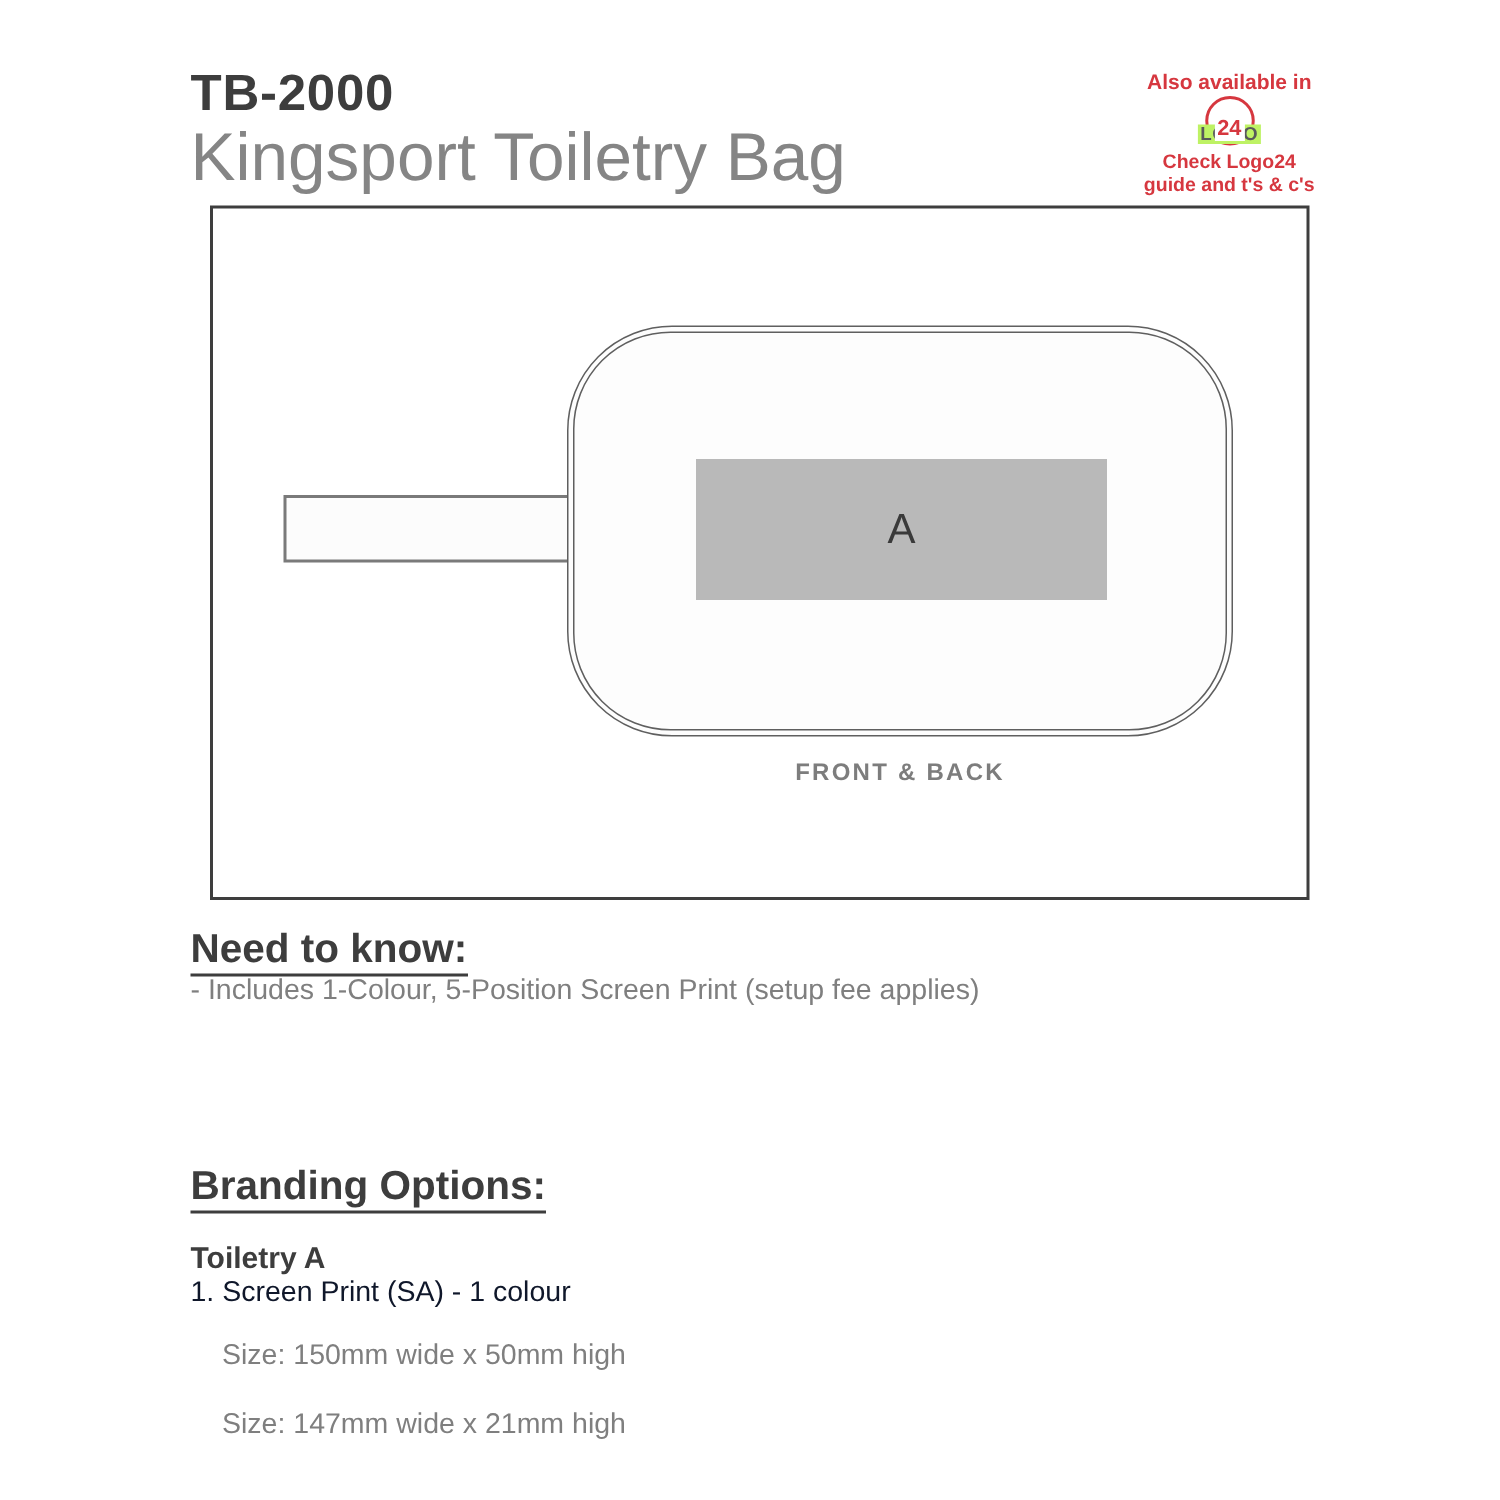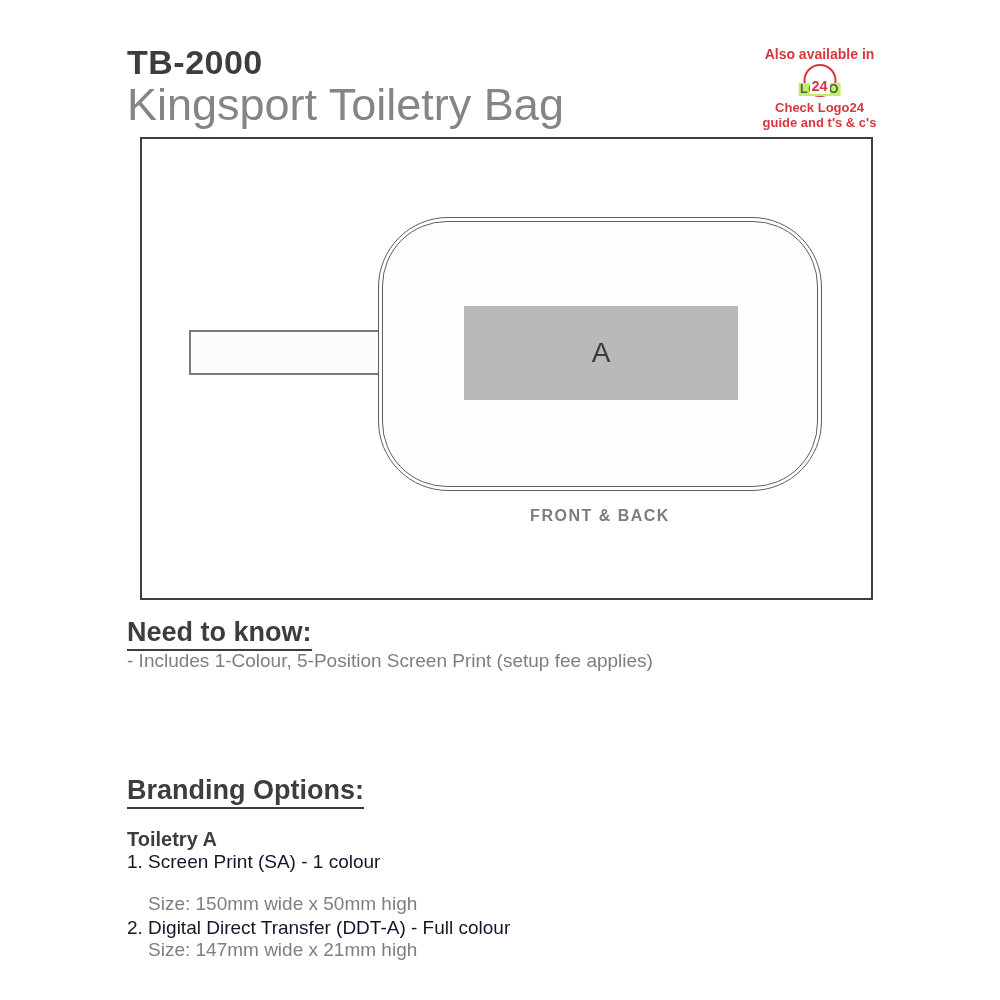--- a/index.html
+++ b/index.html
@@ -117,16 +117,15 @@
 
   <div class="section-heading need-heading">Need to know:</div>
   <div class="need-item">- Includes 1-Colour, 5-Position Screen Print (setup fee applies)</div>
 
   <div class="section-heading branding-heading">Branding Options:</div>
   <div class="position-heading">Toiletry A</div>
 
   <div class="opt-line opt1-line">1. Screen Print (SA) - 1 colour</div>
   <div class="opt-size opt1-size">Size: 150mm wide x 50mm high</div>
 
-  <div class="opt-line opt2-line">2. Digital Direct Transfer (DDT-A) - Full colour</div>
   <div class="opt-size opt2-size">Size: 147mm wide x 21mm high</div>
 
 </div>
 
 </body></html>

